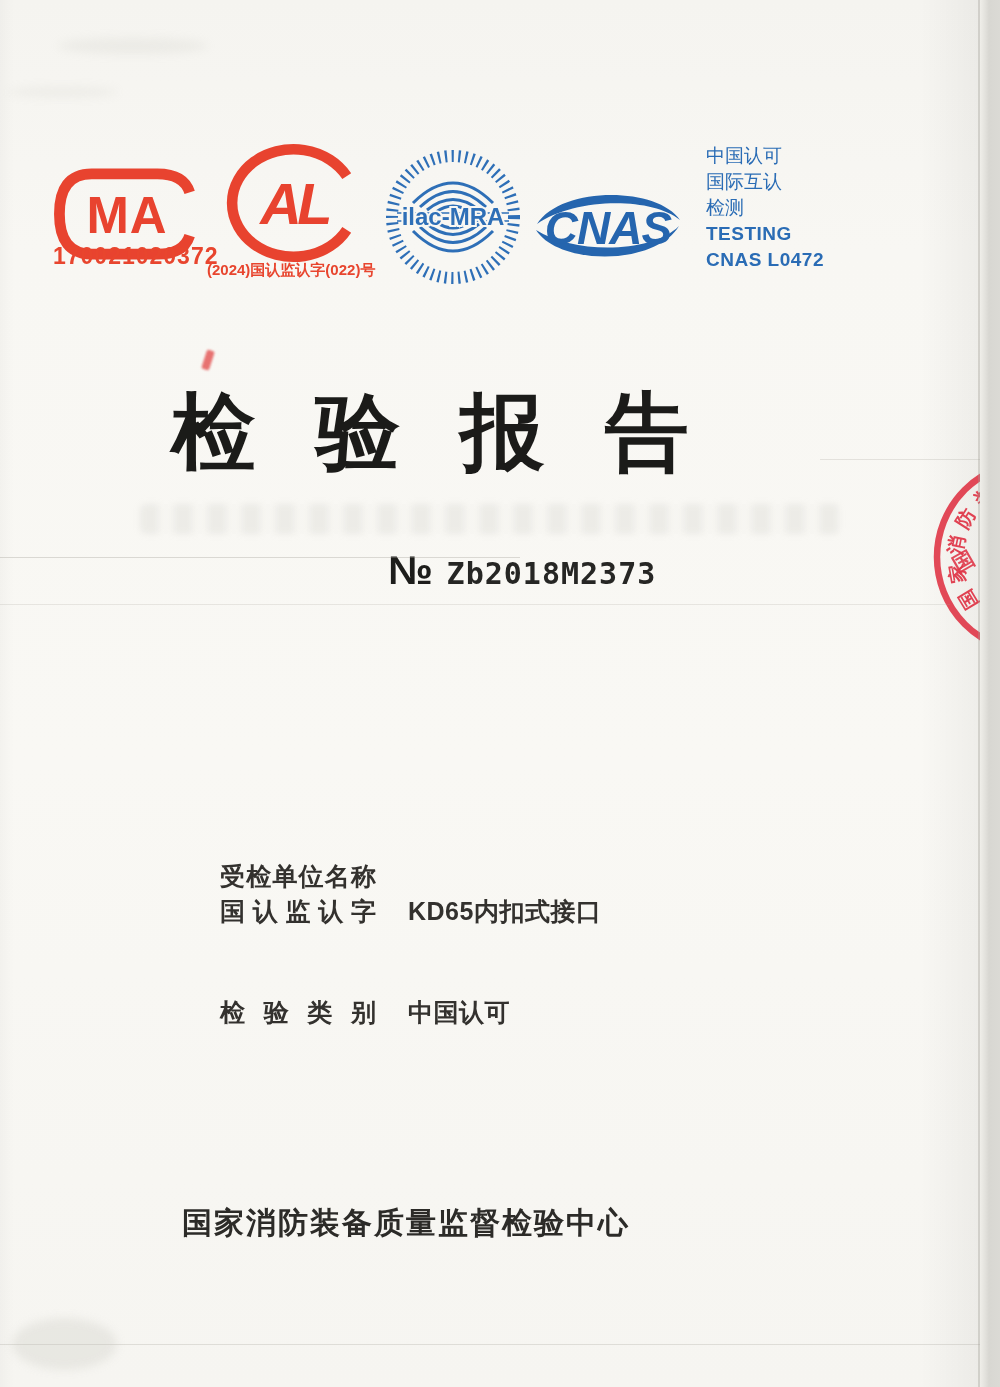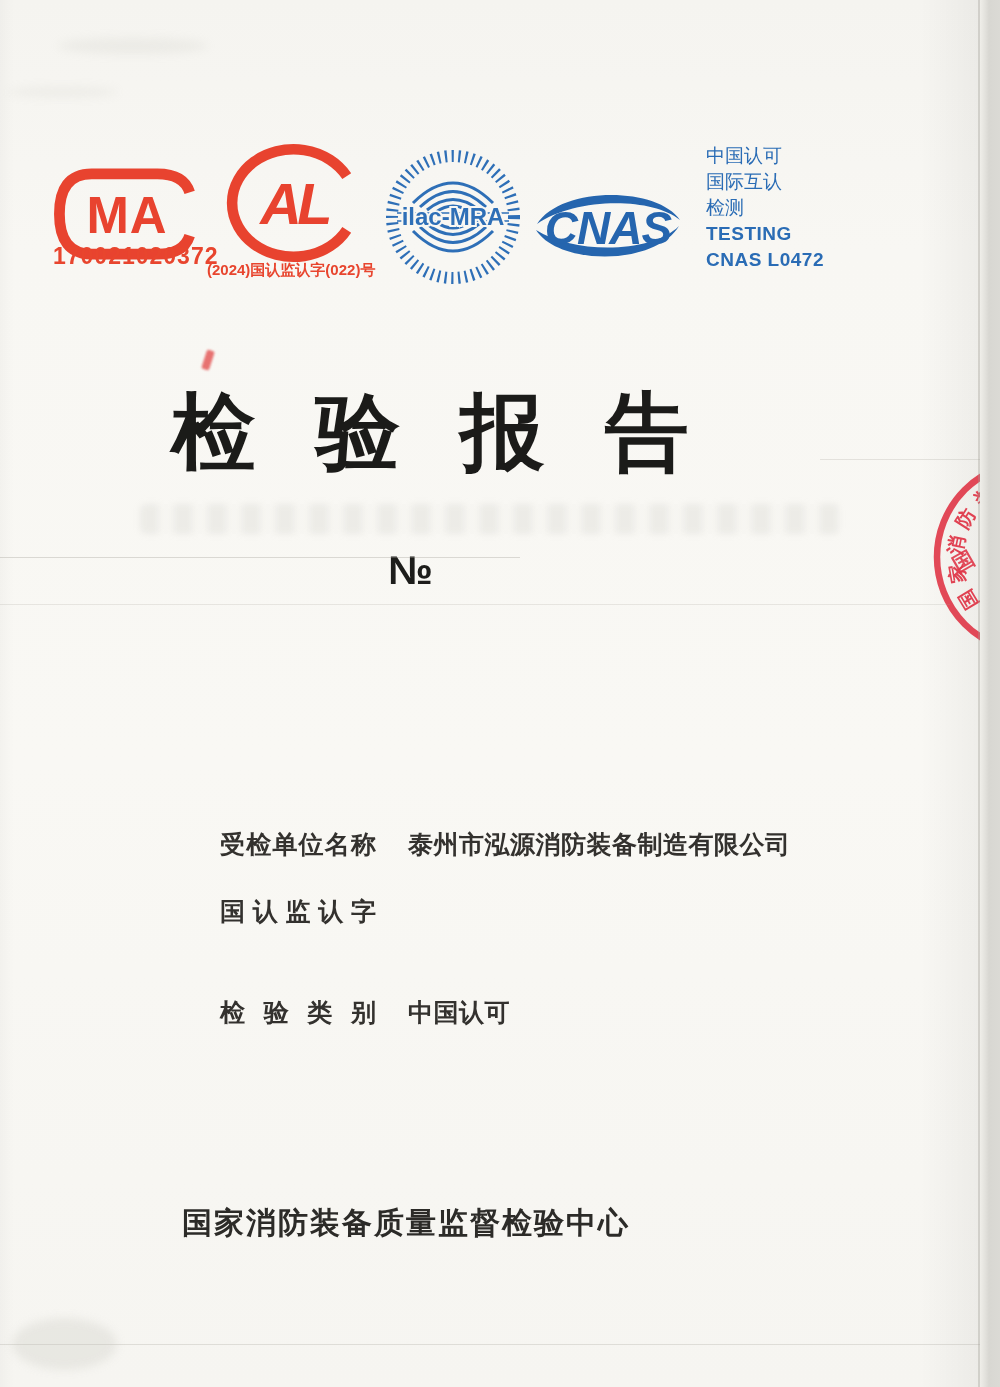--- a/index.html
+++ b/index.html
@@ -45,21 +45,21 @@
   }
   .report-no .sym{font-size:40px;font-weight:800;color:#1d1d1b;}
   .report-no .val{font-family:"DejaVu Sans Mono","Liberation Mono",monospace;
     font-size:30px;font-weight:600;color:#262624;letter-spacing:1px;}
 
   
   .field{position:absolute;left:220px;display:flex;align-items:baseline;white-space:nowrap;}
   .field .label{display:inline-block;width:156px;text-align:justify;text-align-last:justify;
     font-size:25px;font-weight:600;color:#33312e;}
   .field .value{margin-left:32px;font-size:25px;font-weight:600;color:#33312e;letter-spacing:0.5px;}
-  .field.r1{top:828px;font-family:Liberation Serif, serif;} .field.r2{top:895px;} .field.r3{top:996px;}
+  .field.r1{top:860px;font-family:Liberation Serif, serif;} .field.r2{top:895px;} .field.r3{top:996px;}
 
   
   .footer-org{
     position:absolute;left:0;top:1203px;width:812px;text-align:center;
     font-size:30px;font-weight:600;color:#2c2b28;letter-spacing:2px;white-space:nowrap;
   }
 
   
   .artifact{position:absolute;pointer-events:none;}
   .smudge{background:rgba(190,188,180,0.35);filter:blur(5px);border-radius:50%;}
@@ -114,39 +114,40 @@
       <div>检测</div>
       <div class="en">TESTING</div>
       <div class="en">CNAS L0472</div>
     </div>
 
     <div class="title">检验报告</div>
     <div class="ghost-band"></div>
 
     <div class="report-no">
       <span class="sym">№</span>
+      <span class="val">Zb2018M2373</span>
     </div>
 
     <svg class="logo" style="left:920px;top:447px" width="230" height="230" viewBox="0 0 230 230">
       <circle cx="112" cy="110" r="95" fill="none" stroke="#e0394a" stroke-width="6.5" opacity="0.92"></circle>
       <defs>
         <path id="sealArc" d="M62.5,159.5 A70,70 0 0 1 112,40"></path>
       </defs>
       <text font-size="19" font-weight="700" fill="#e0394a" letter-spacing="7" opacity="0.95">
         <textPath href="#sealArc" startOffset="4">国家消防装</textPath>
       </text>
       <text x="38" y="126" transform="rotate(-30 38 126)" font-size="21" font-weight="700" fill="#e0394a" opacity="0.9">国</text>
     </svg>
 
     <div class="field r1">
       <span class="label">受检单位名称</span>
-      <span class="value">泰州市泓源消防装备制造有限公司</span>
     </div>
     <div class="field r2">
       <span class="label">国认监认字</span>
+      <span class="value">KD65内扣式接口</span>
     </div>
     <div class="field r3">
       <span class="label">检验类别</span>
       <span class="value">中国认可</span>
     </div>
 
     <div class="footer-org">国家消防装备质量监督检验中心</div>
 
     <div class="artifact red-mark"></div>
     <div class="artifact smudge" style="left:58px;top:38px;width:150px;height:16px;opacity:.5"></div>

